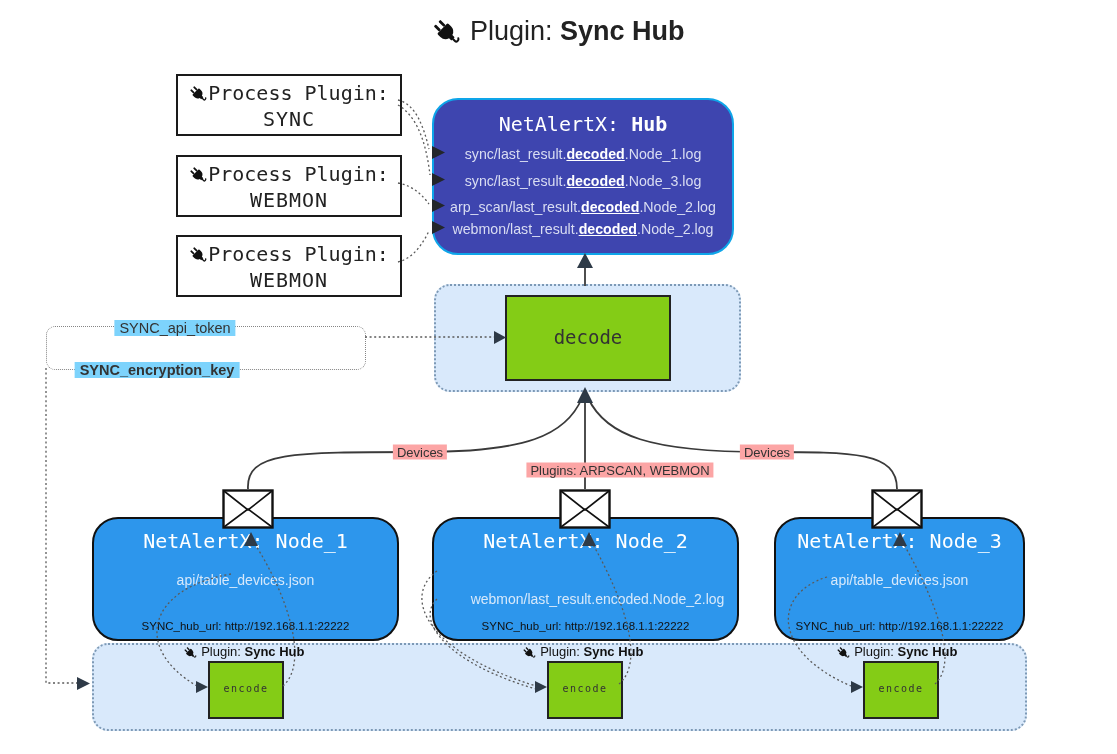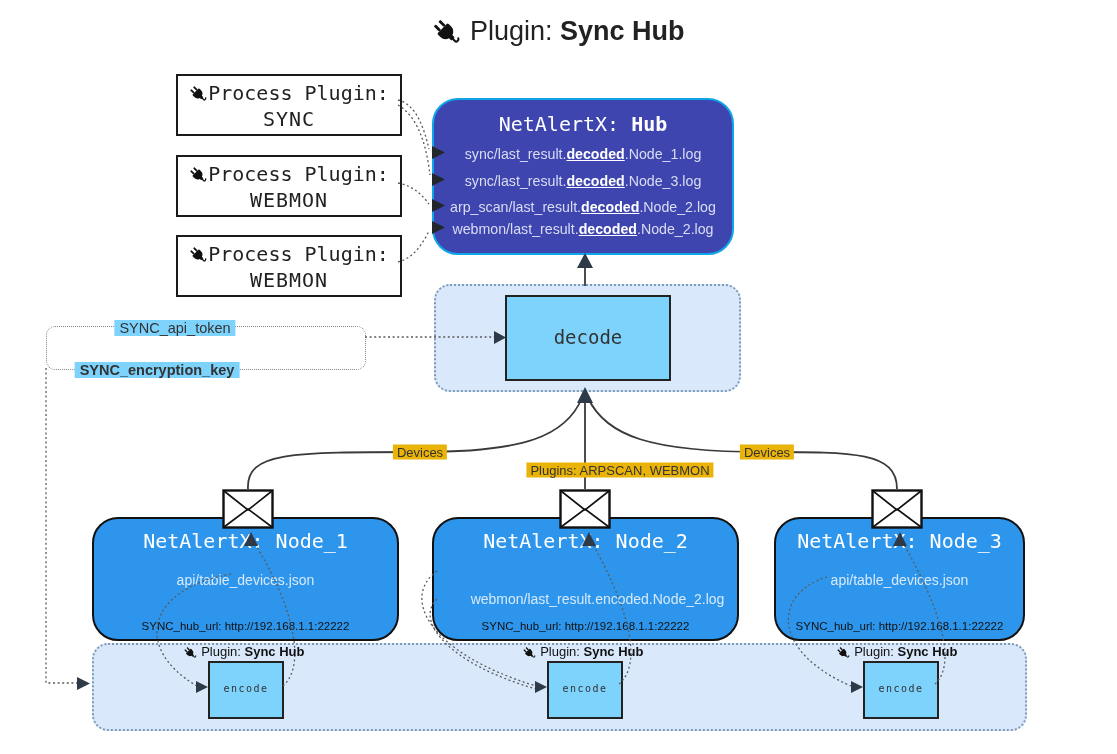--- a/index.html
+++ b/index.html
@@ -23,30 +23,30 @@
   .hub-url{left:432px;width:298px;top:77px;text-align:center;font-size:11px;color:#222;}
   .hub{left:432px;top:98px;width:298px;height:153px;background:#3e45af;border:2px solid #0ea5e9;
        border-radius:26px;}
   .hub-title{left:0;right:0;top:12px;text-align:center;font-size:20px;color:#fff;}
   .hub-title b{font-weight:700;}
   .hub-log{left:0;right:0;text-align:center;font-size:14.2px;color:#d9ddf2;white-space:nowrap;}
   .hub-log b{color:#ffffff;font-weight:700;text-decoration:underline;}
 
   
   .panel{background:#d9e9fb;border:2px dotted #7d99b5;border-radius:16px;}
-  .opbox{background:#7dd3fc;border:2px solid #222;text-align:center;color:#333;}
+  .opbox{background:#84cc16;border:2px solid #222;text-align:center;color:#333;}
   .decode-box{left:505px;top:295px;width:162px;height:82px;font-size:19px;line-height:80px;}
   .encode-box{top:661px;width:72px;height:54px;font-size:10px;line-height:52px;letter-spacing:1.5px;}
 
   
   .tokrect{left:46px;top:326px;width:318px;height:42px;border:1.5px dotted #858585;border-radius:9px;}
   .linelabel{background:#7dd3fc;padding:0 5px;font-size:14.5px;color:#333;white-space:nowrap;}
   .ctr{transform:translate(-50%,-50%);}
 
-  .edgelabel{background:#eab308;padding:0 4px;font-size:13px;color:#333;white-space:nowrap;}
+  .edgelabel{background:#fca5a5;padding:0 4px;font-size:13px;color:#333;white-space:nowrap;}
 
   
   .node{top:517px;height:120px;background:#2d96ec;border:2px solid #111;border-radius:26px;}
   .node-title{left:0;right:0;top:10px;text-align:center;font-size:20px;color:#fff;white-space:nowrap;}
   .node-title b{font-weight:400;}
   .node-file{left:0;right:0;text-align:center;font-size:14px;color:#d7e9fb;white-space:nowrap;}
   .node-url{left:0;right:0;top:101px;text-align:center;font-size:11.5px;color:#111;white-space:nowrap;}
 
   .enc-label{top:644px;text-align:center;font-size:13px;color:#111;white-space:nowrap;}
   .enc-label b{font-weight:700;}

